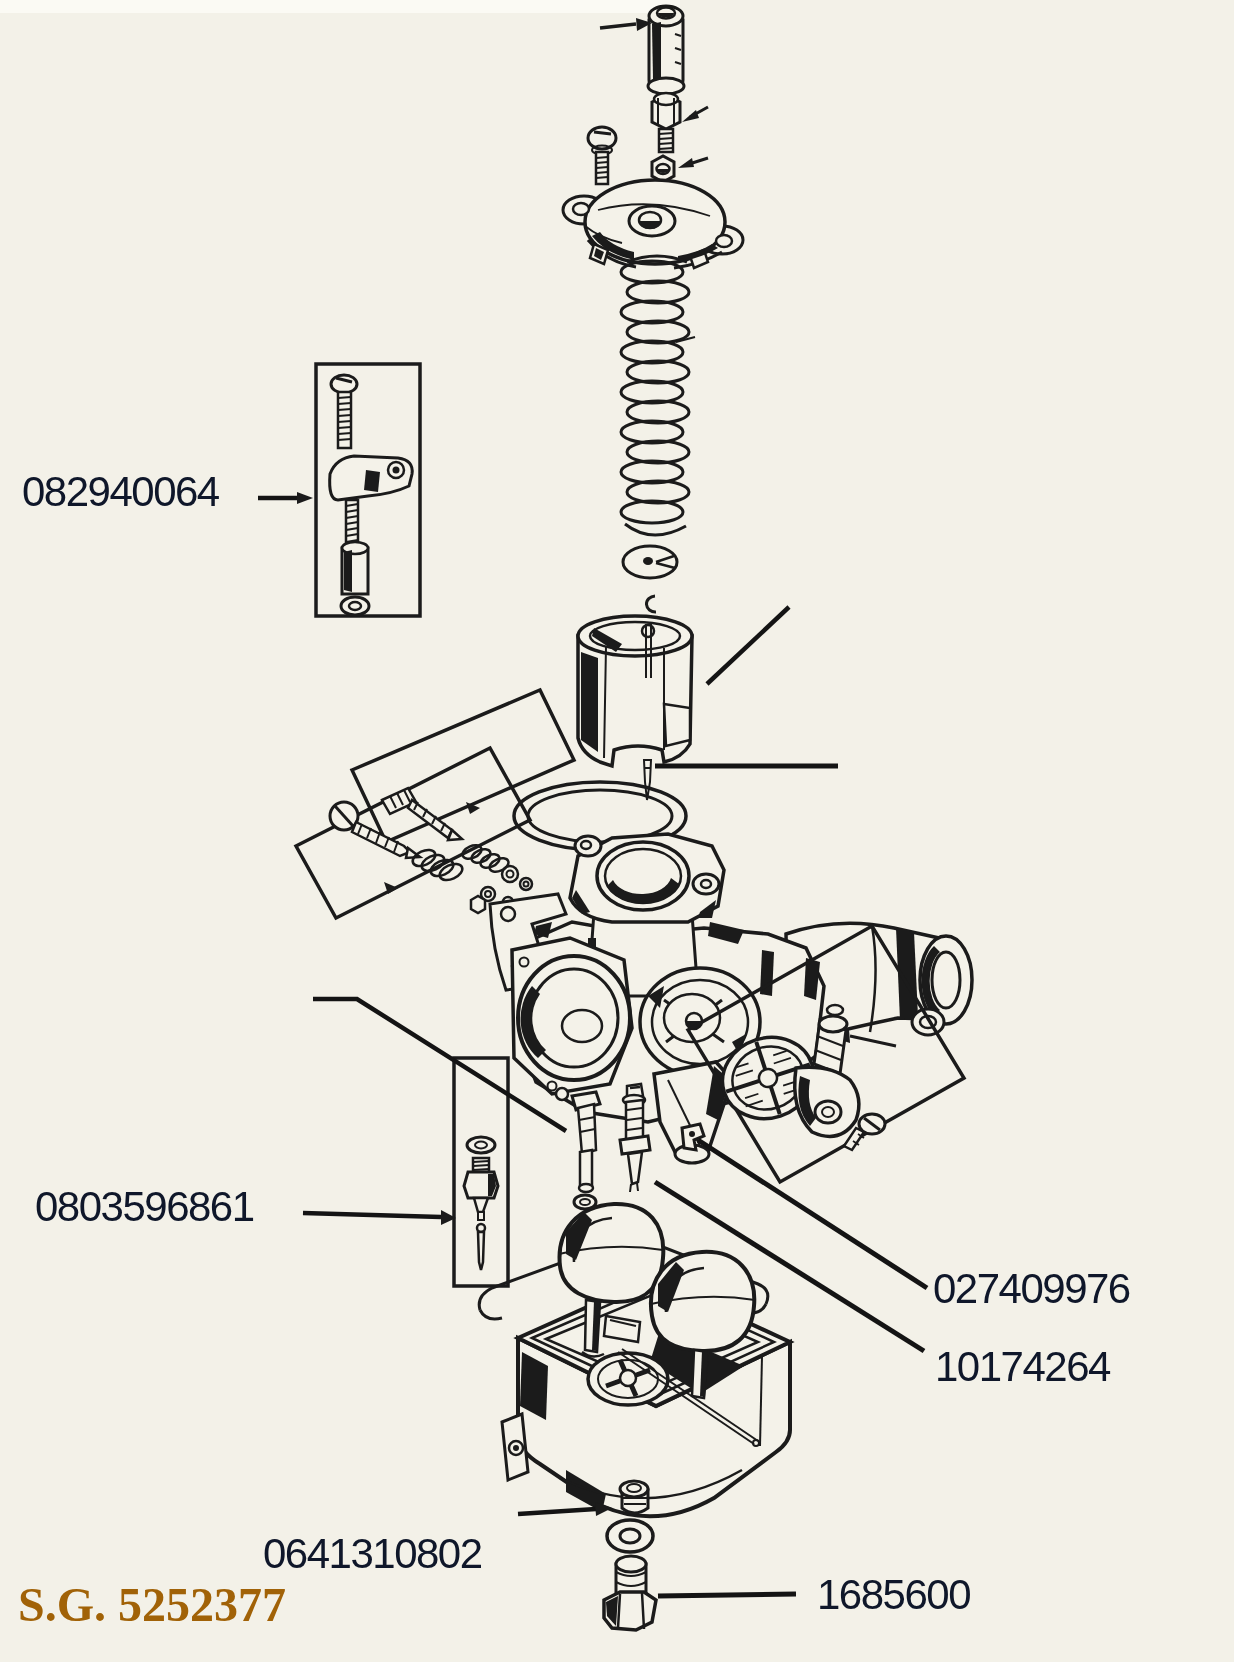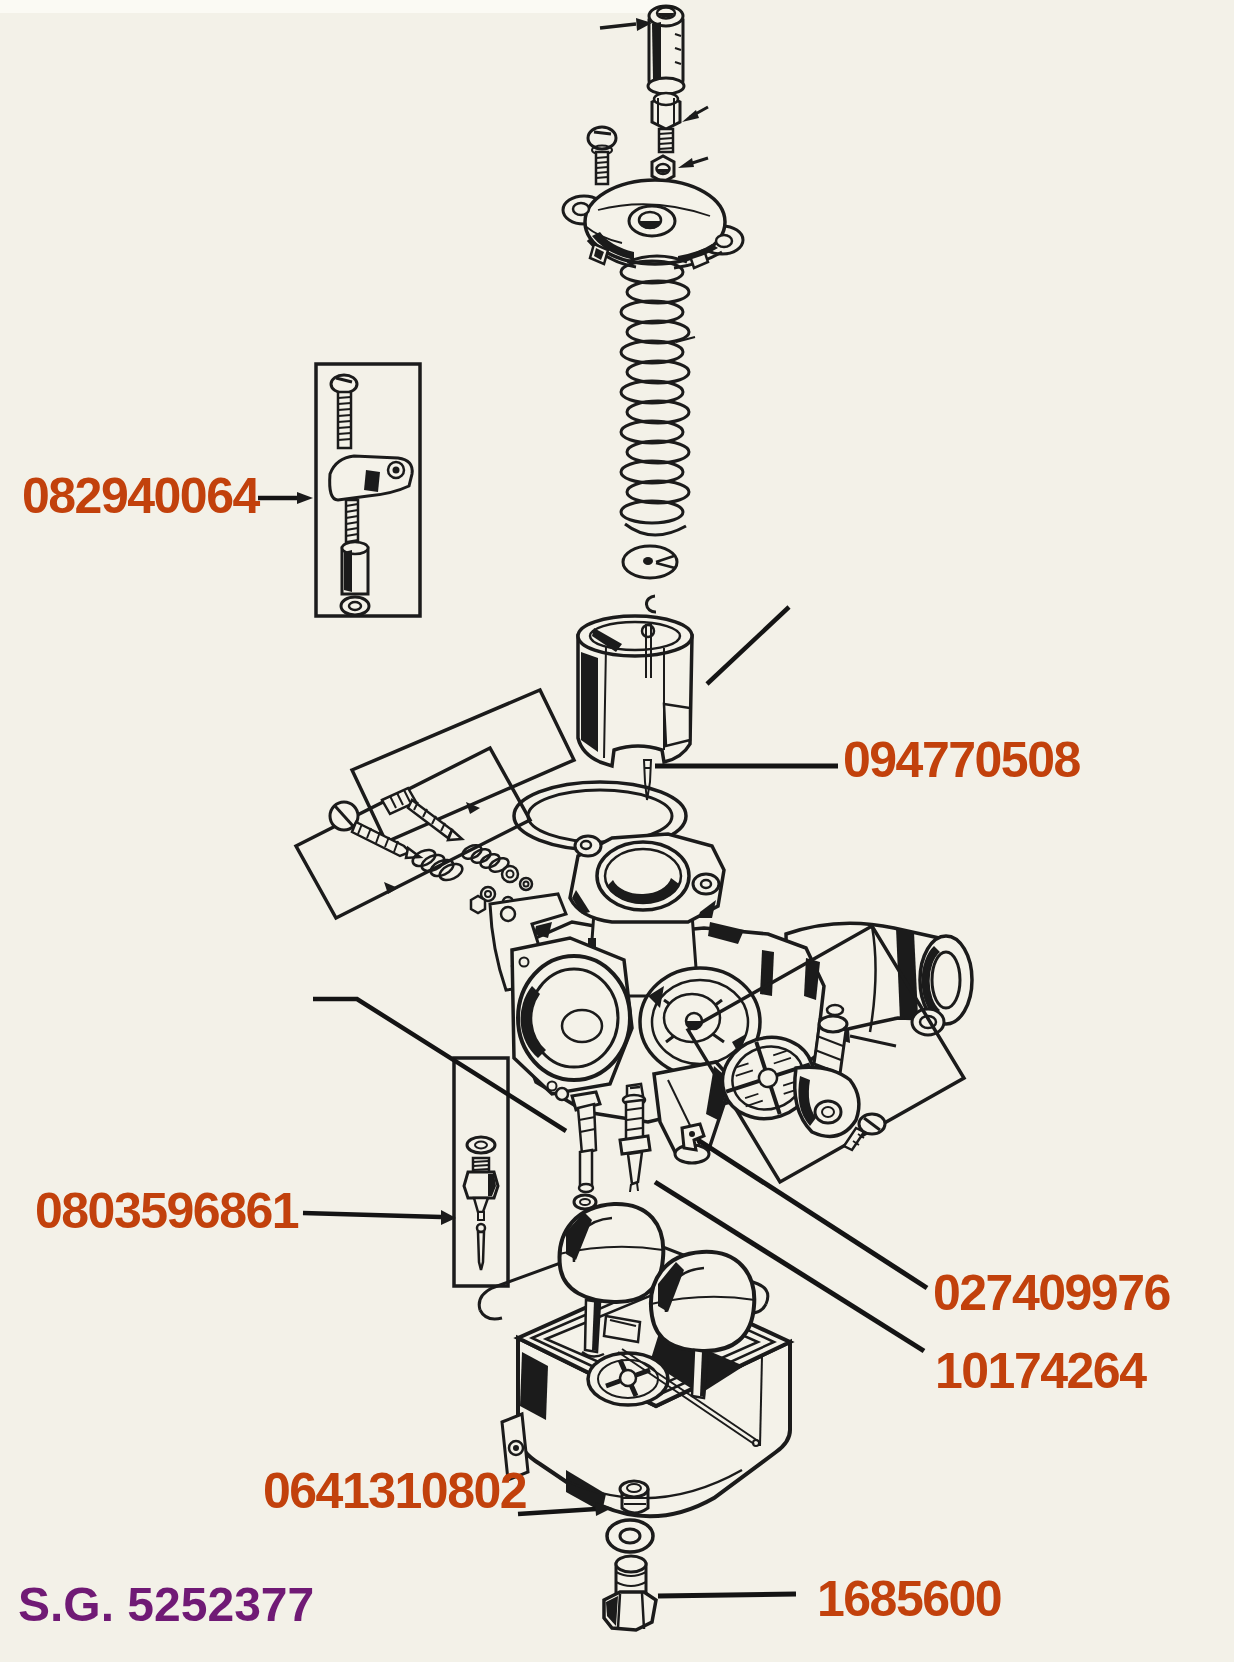--- a/index.html
+++ b/index.html
@@ -3,24 +3,24 @@
 <meta charset="utf-8">
 <style>
   html,body{margin:0;padding:0;background:#d8d6cc;}
   .page{position:relative;width:1234px;height:1662px;background:#f3f1e8;overflow:hidden;
         font-family:"Liberation Sans", sans-serif;}
   svg{position:absolute;left:0;top:0;}
   .wh{fill:#f4f2e9;stroke:#1b1b1b;}
   .ln{fill:none;stroke:#1b1b1b;}
   .dk{fill:#1b1b1b;stroke:none;}
   .lbl{stroke:#141414;fill:none;}
-  .plabel{position:absolute;font-weight:700;font-size:50px;line-height:1;
-          letter-spacing:-1.5px;color:#c2410c;white-space:nowrap;}
-  .sgcode{position:absolute;font-family:Liberation Sans, sans-serif;font-weight:700;
-          font-size:48px;line-height:1;color:#701a75;white-space:nowrap;}
+  .plabel{position:absolute;font-weight:400;font-size:42px;line-height:1;
+          letter-spacing:-1.5px;color:#0f172a;white-space:nowrap;}
+  .sgcode{position:absolute;font-family:Liberation Serif, serif;font-weight:700;
+          font-size:48px;line-height:1;color:#a16207;white-space:nowrap;}
 </style>
 </head>
 <body>
 
 <div class="page">
 
 <svg width="1234" height="1662" viewBox="0 0 1234 1662">
 
   <rect x="0" y="0" width="680" height="13" fill="#fbfaf4"></rect>
 
@@ -420,22 +420,21 @@
   <g>
     <line class="lbl" stroke-width="4.5" x1="518" y1="1514" x2="596" y2="1509"></line>
     <polygon class="dk" points="595,1502 612,1508 596,1516"></polygon>
   </g>
   <g>
     <line class="lbl" stroke-width="5" x1="658" y1="1596" x2="796" y2="1594"></line>
   </g>
 </svg>
 
 <div class="plabel" style="left:22px;top:471px">082940064</div>
-<div class="plabel" style="left:843px;top:735px">094770508</div>
 <div class="plabel" style="left:35px;top:1186px">0803596861</div>
 <div class="plabel" style="left:933px;top:1268px">027409976</div>
 <div class="plabel" style="left:935px;top:1346px">10174264</div>
-<div class="plabel" style="left:263px;top:1466px">0641310802</div>
+<div class="plabel" style="left:263px;top:1533px">0641310802</div>
 <div class="plabel" style="left:817px;top:1574px">1685600</div>
 
 <div class="sgcode" style="left:18px;top:1581px">S.G. 5252377</div>
 
 </div>
 
 </body></html>

